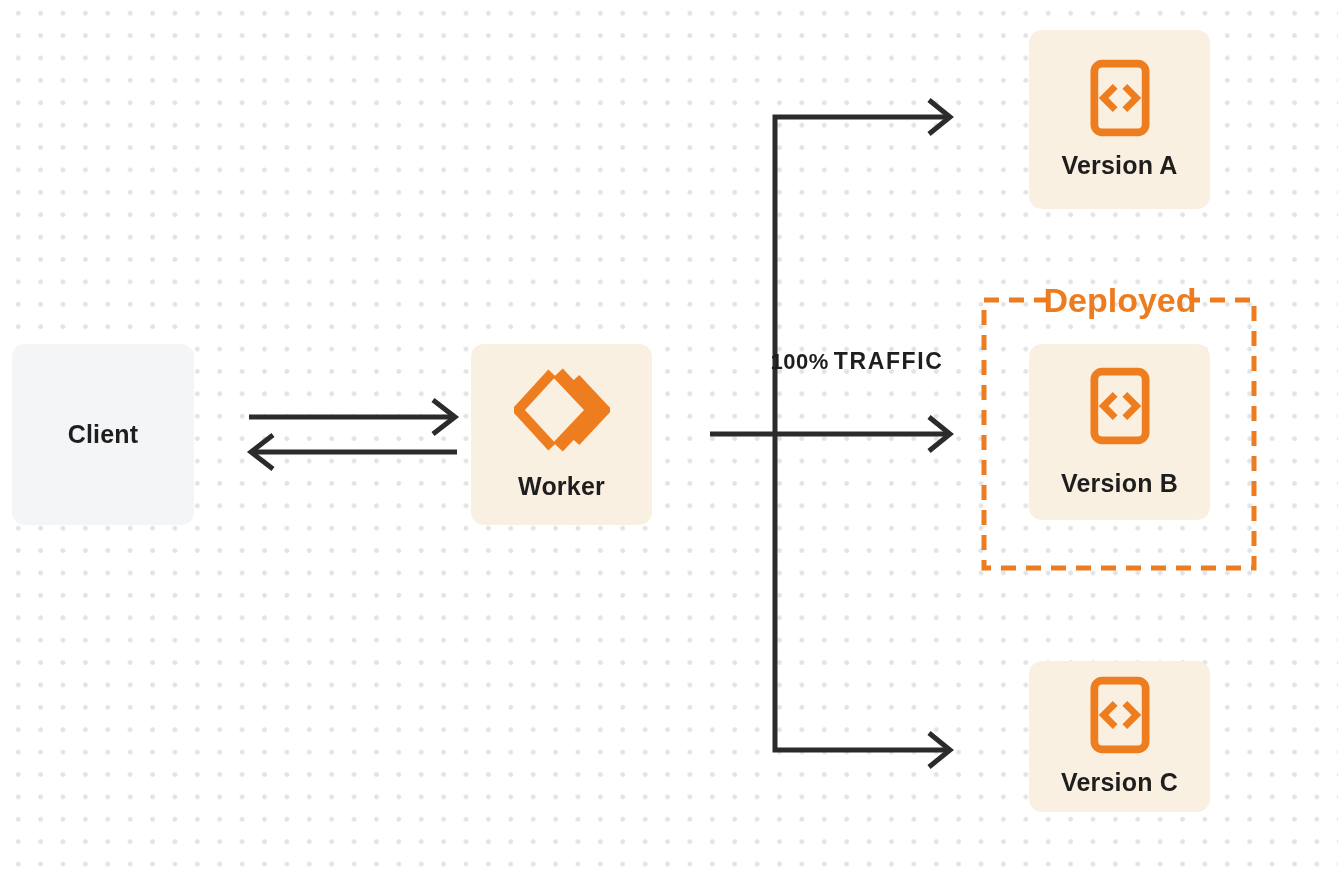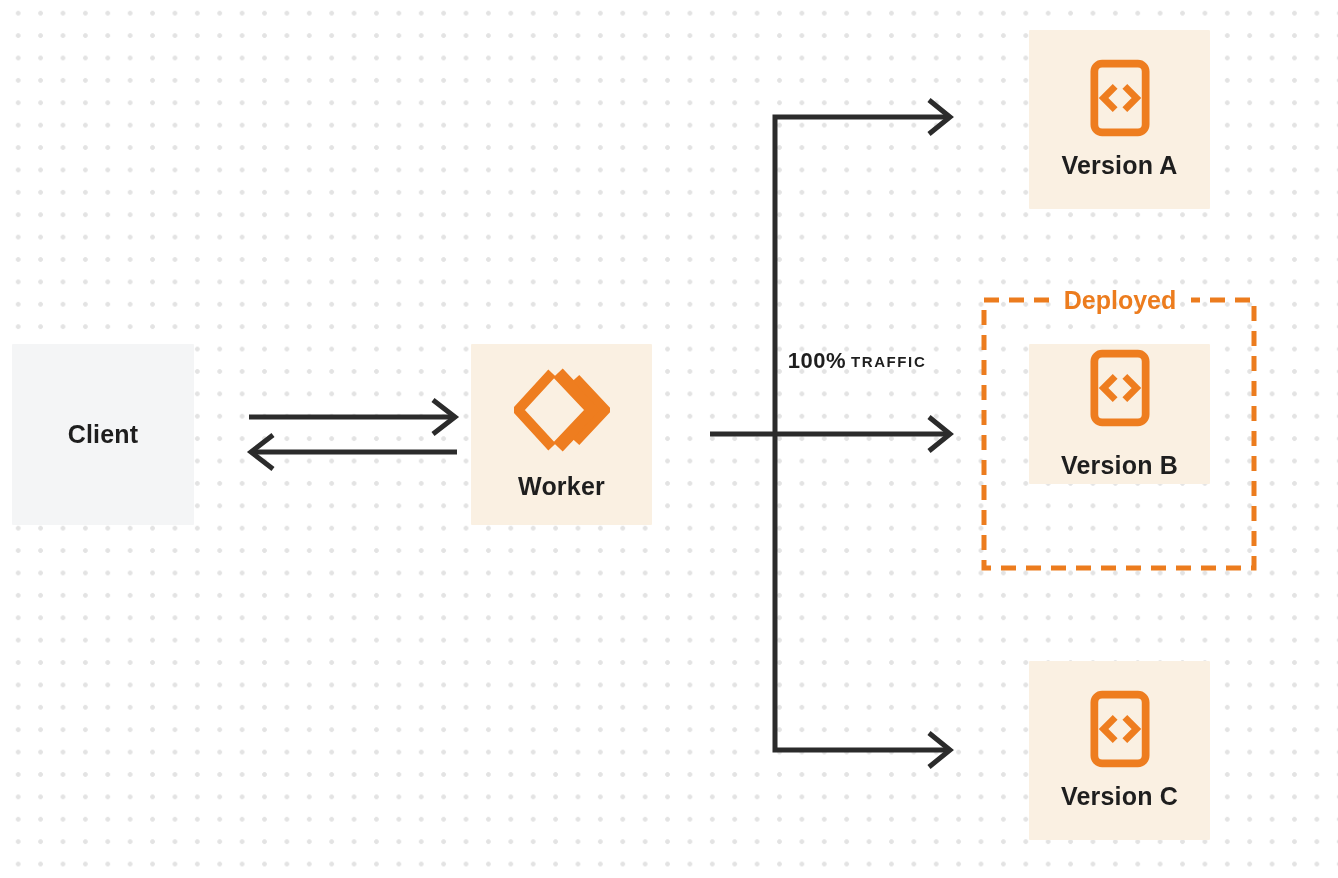--- a/index.html
+++ b/index.html
@@ -19,21 +19,21 @@
     background-position: 7px 2px;
   }
   .connectors {
     position: absolute;
     left: 0; top: 0;
     width: 1338px;
     height: 878px;
   }
   .node {
     position: absolute;
-    border-radius: 1px;
+    border-radius: 13px;
     display: flex;
     flex-direction: column;
     align-items: center;
     justify-content: center;
     box-sizing: border-box;
   }
   .node .label {
     font-weight: bold;
     font-size: 25px;
     color: #1e1e1e;
@@ -46,47 +46,47 @@
     background: #f4f5f6;
   }
   .node-cream { background: #faf0e2; }
   .node-worker {
     left: 471px; top: 344px;
     width: 181px; height: 181px;
     gap: 20px;
   }
   .node-version { width: 181px; gap: 14px; }
   .node-version-a { left: 1029px; top: 30px;  height: 179px; }
-  .node-version-b { left: 1029px; top: 344px; height: 140px; gap: 24px; }
-  .node-version-c { left: 1029px; top: 661px; height: 179px; }
+  .node-version-b { left: 1029px; top: 344px; height: 176px; gap: 24px; }
+  .node-version-c { left: 1029px; top: 661px; height: 151px; }
 
   .deployed-label {
     position: absolute;
     left: 1120px; top: 300px;
     transform: translate(-50%, -50%);
     font-weight: bold;
-    font-size: 25px;
+    font-size: 34px;
     color: #ec7c1e;
     white-space: nowrap;
     text-align: center;
   }
   .traffic-label {
     position: absolute;
     left: 857px; top: 348px;
     transform: translateX(-50%);
     display: flex;
     flex-direction: row;
     align-items: center;
     gap: 5px;
     color: #1e1e1e;
     font-weight: bold;
     text-align: center;
   }
   .traffic-label .pct { font-size: 22px; letter-spacing: 0.5px; }
-  .traffic-label .word { font-size: 15px; letter-spacing: 1.6px; }
+  .traffic-label .word { font-size: 23px; letter-spacing: 1.6px; }
   .icon-svg { display: block; }
 </style>
 </head>
 <body>
 
 <div class="canvas">
 
   <svg class="connectors" viewBox="0 0 1338 878" xmlns="http://www.w3.org/2000/svg">
     <g stroke="#2b2b2b" stroke-width="5" fill="none" stroke-linejoin="miter" stroke-linecap="butt">
 

